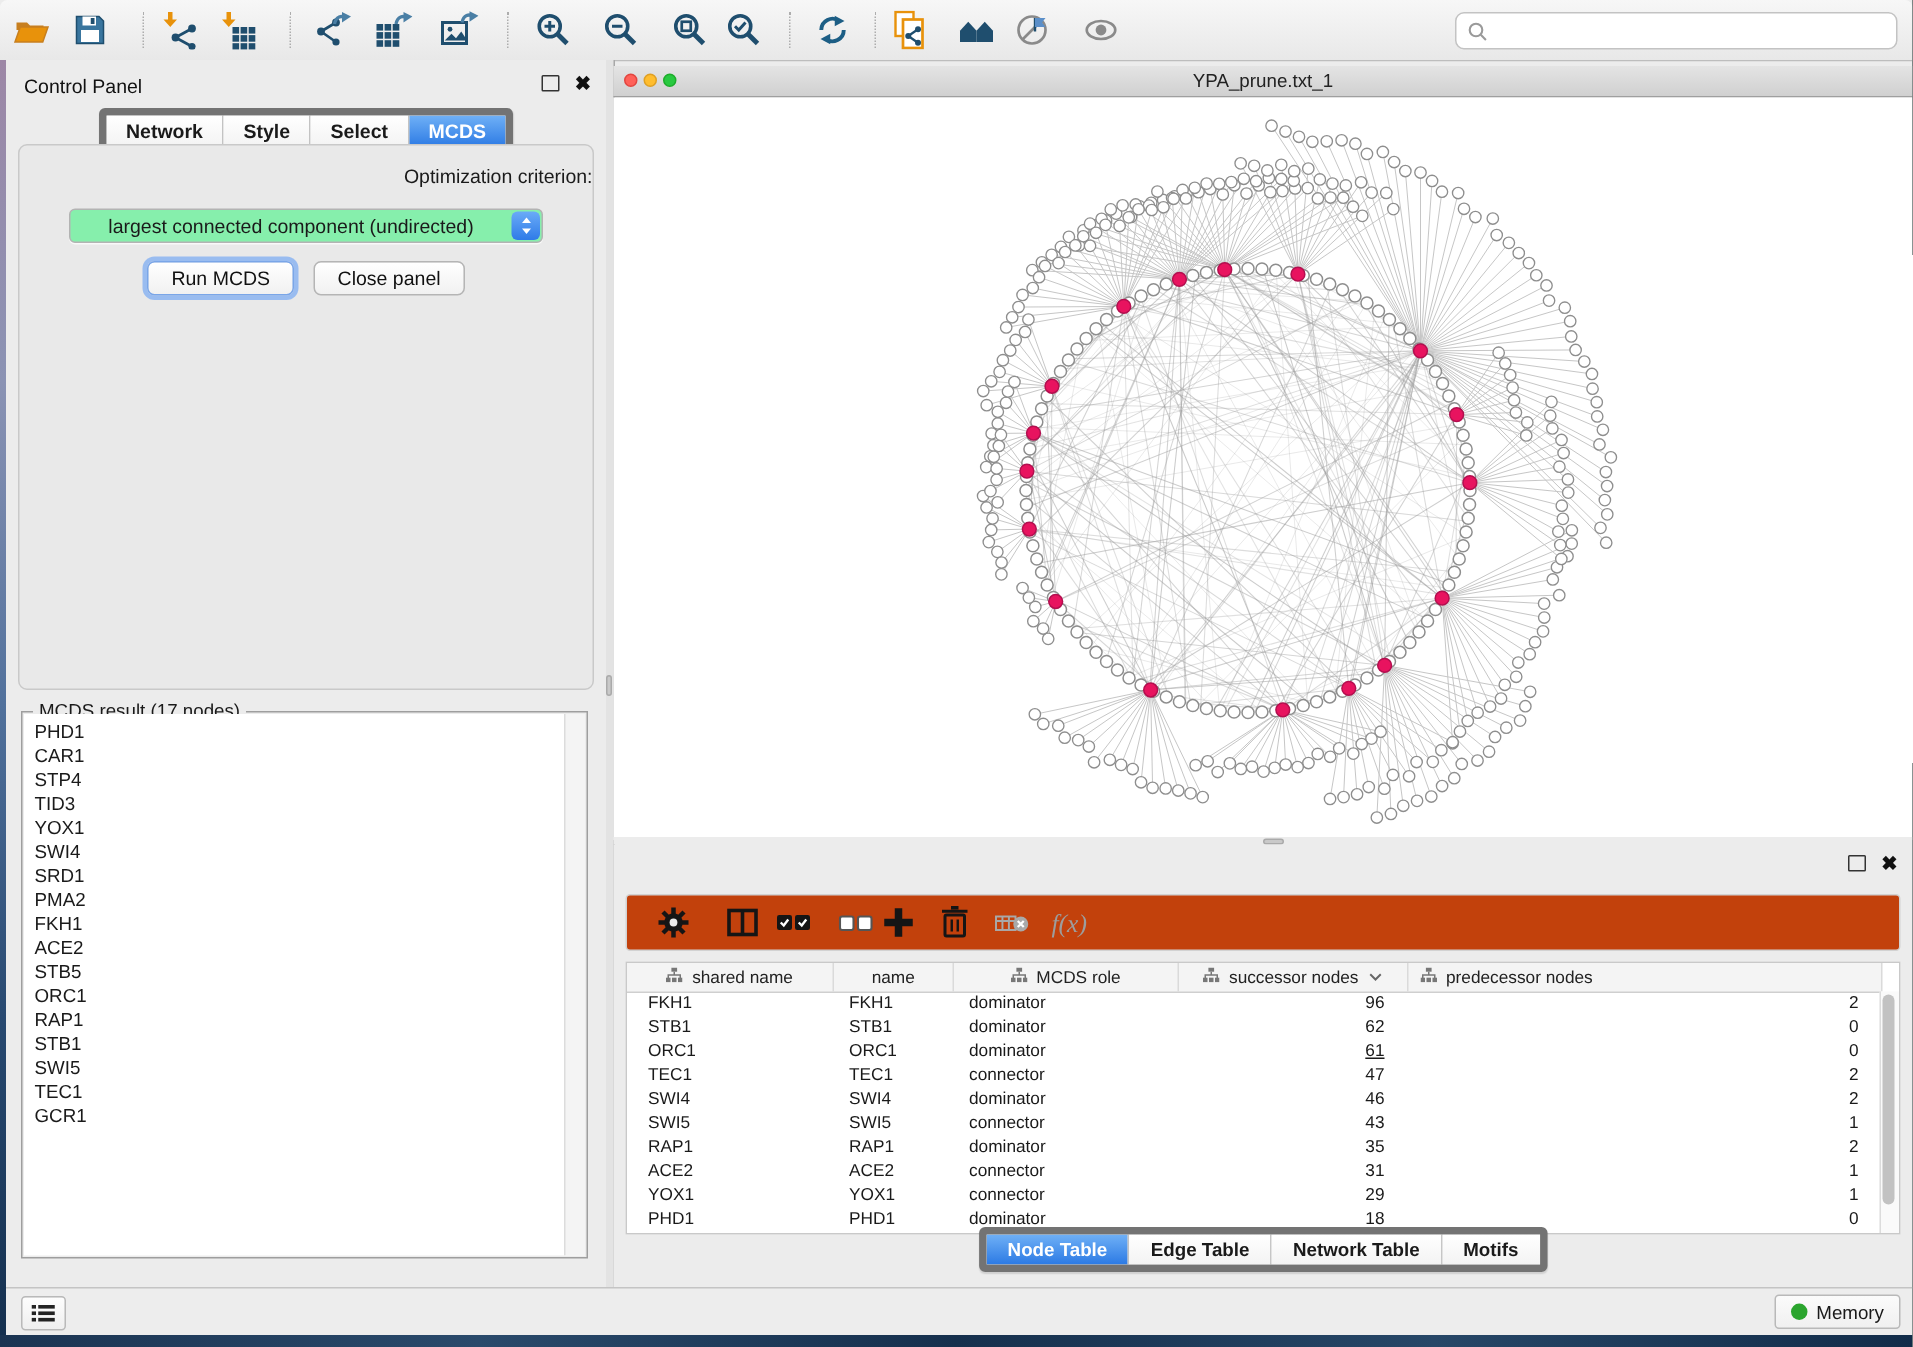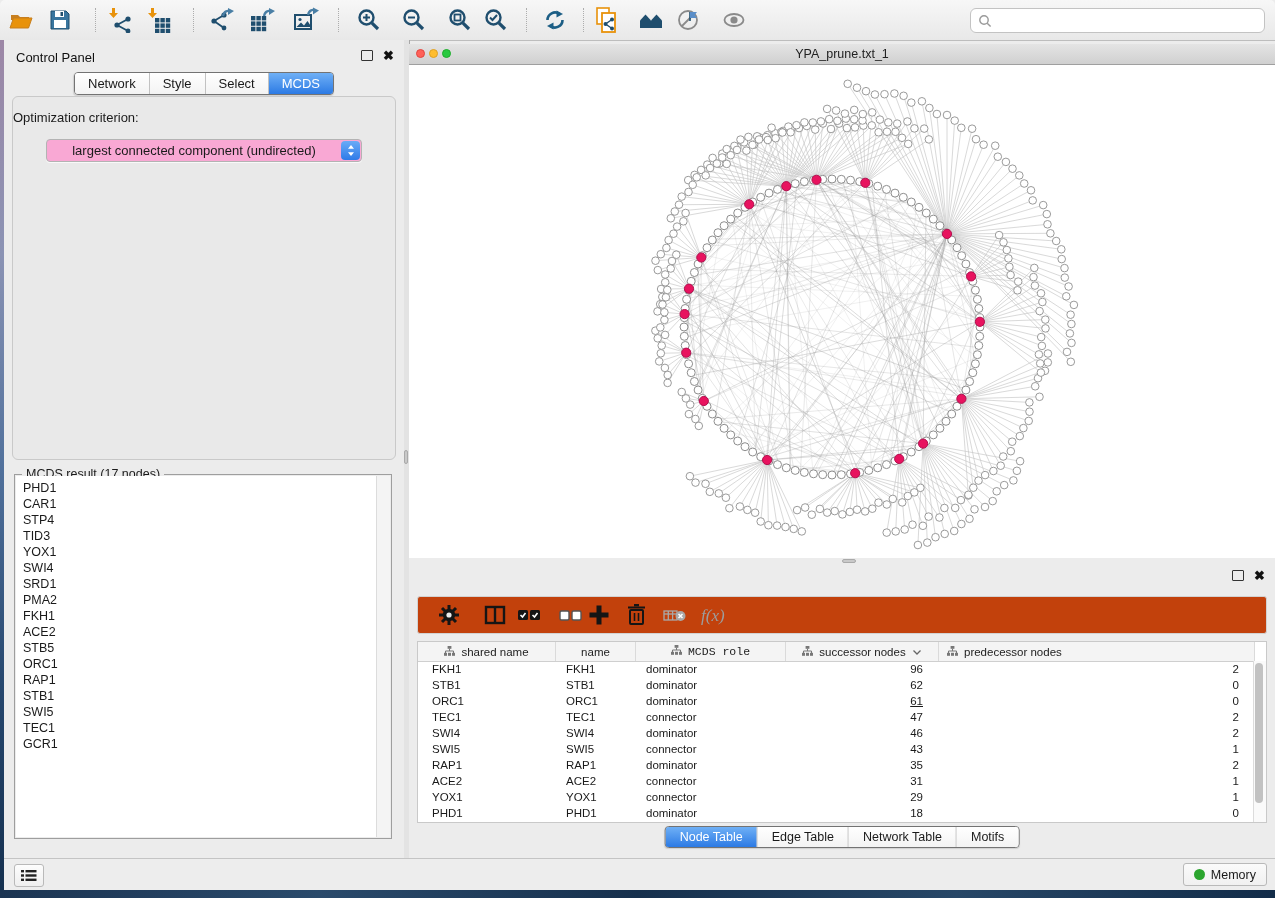--- a/index.html
+++ b/index.html
@@ -21,32 +21,32 @@
      border:1px solid #c3c3c3;border-radius:6px;display:flex;align-items:center;box-sizing:border-box;}
   .searchbox svg{margin-left:7px;}
   .searchbox input{border:none;outline:none;flex:1;height:18px;font-size:12px;background:transparent;
      font-family:"Liberation Sans",sans-serif;}
   
   .control-panel{position:absolute;left:4px;top:40px;width:400px;height:818px;background:#ECECEC;}
   .panel-title{position:absolute;left:12px;top:10px;font-size:13px;color:#111;}
   .panel-btns{position:absolute;right:10px;top:10px;display:flex;gap:10px;align-items:center;}
   .float-btn{width:10px;height:9px;border:1.5px solid #333;border-radius:1px;display:inline-block;}
   .close-x{font-size:13px;font-weight:bold;color:#111;line-height:10px;}
-  .seg{display:flex;border:1px solid #737373;border-radius:4px;overflow:hidden;
-     box-shadow:0 1px 1px rgba(0,0,0,.12);}
+  .seg{display:flex;border:5px solid #737373;border-radius:4px;overflow:hidden;
+     box-shadow:0 1px 1px rgba(0,0,0,.12);font-weight:bold;}
   .seg .tab{padding:3px 13px;font-size:13px;color:#1a1a1a;background:linear-gradient(#ffffff,#f3f3f3);
      border-right:1px solid #c2c2c2;white-space:nowrap;}
   .seg .tab:last-child{border-right:none;}
   .seg .tab.active{background:linear-gradient(#6fb0f6,#2c7ae4);color:#fff;}
   #cp-tabs{position:absolute;left:50%;transform:translateX(-50%);top:32px;}
   .inner-panel{position:absolute;left:8px;right:8px;top:56px;height:362px;background:#E9E9E9;
      border:1px solid #c9c9c9;border-radius:6px;}
-  .opt-label{position:absolute;top:13px;width:100%;text-align:left;font-size:13px;}
+  .opt-label{position:absolute;top:13px;width:100%;text-align:right;font-size:13px;}
   .dropdown{position:absolute;left:50%;transform:translateX(-50%);top:42px;width:316px;height:23px;
-     background:#f9a8d4;border:1px solid #b3b3b3;border-radius:4px;display:flex;align-items:center;
+     background:#86efac;border:1px solid #b3b3b3;border-radius:4px;display:flex;align-items:center;
      box-sizing:border-box;box-shadow:0 1px 0 rgba(255,255,255,.7);}
   .dropdown .val{flex:1;text-align:center;font-size:13px;}
   .dropdown .stepper{width:19px;height:19px;margin-right:1px;border-radius:4px;
      background:linear-gradient(#6aabf7,#2f7be8);display:flex;align-items:center;justify-content:center;}
   .btn-row{position:absolute;top:77px;width:100%;display:flex;justify-content:center;gap:13px;}
   .mac-btn{background:linear-gradient(#ffffff,#f1f1f1);border:1px solid #b5b5b5;border-radius:5px;
      font-size:13px;padding:3px 15px;font-family:"Liberation Sans",sans-serif;color:#111;}
   .mac-btn.focused{box-shadow:0 0 0 3px rgba(110,165,245,.65);border-color:#7aa6e8;}
   .groupbox{position:absolute;left:10px;right:12px;top:434px;height:363px;border:1px solid #9e9e9e;}
   .groupbox .legend{position:absolute;top:-8px;left:7px;background:#ECECEC;padding:0 4px;font-size:12.5px;}
@@ -251,20 +251,24 @@
     <div class="inner-panel">
       <div class="opt-label">Optimization criterion:</div>
       <div class="dropdown">
         <span class="val">largest connected component (undirected)</span>
         <span class="stepper">
           <svg width="8" height="13" viewBox="0 0 8 13">
               <path d="M4 1 L7 4.7 H1 Z" fill="#fff"></path>
               <path d="M1 8.3 H7 L4 12 Z" fill="#fff"></path>
             </svg>
         </span>
+      </div>
+      <div class="btn-row">
+        <button class="mac-btn focused">Run MCDS</button>
+        <button class="mac-btn">Close panel</button>
       </div>
     </div>
     <div class="groupbox">
       <span class="legend">MCDS result (17 nodes)</span>
       <div class="mcds-list">
         <div class="mcds-items" id="mcds-items">
             <div class="mcds-item">PHD1</div>
             <div class="mcds-item">CAR1</div>
             <div class="mcds-item">STP4</div>
             <div class="mcds-item">TID3</div>
@@ -1240,21 +1244,21 @@
                 <path d="M5.5 2.8 V5 M1.5 7 V5 H9.5 V7" stroke="#777" fill="none"></path>
                 <rect x="0" y="6.8" width="3" height="3" fill="#777"></rect>
                 <rect x="4" y="6.8" width="3" height="3" fill="#777"></rect>
                 <rect x="8" y="6.8" width="3" height="3" fill="#777"></rect>
               </svg></span>
             <span>shared name</span>
           </div>
           <div class="th" style="width: 80px; flex: 0 0 80px;">
             <span>name</span>
           </div>
-          <div class="th" style="width: 150px; flex: 0 0 150px; font-family: Liberation Mono, monospace;">
+          <div class="th" style="width: 150px; flex: 0 0 150px;">
             <span><svg width="11" height="10" viewBox="0 0 11 10">
                 <rect x="3.6" y="0" width="3.8" height="2.8" fill="#777"></rect>
                 <path d="M5.5 2.8 V5 M1.5 7 V5 H9.5 V7" stroke="#777" fill="none"></path>
                 <rect x="0" y="6.8" width="3" height="3" fill="#777"></rect>
                 <rect x="4" y="6.8" width="3" height="3" fill="#777"></rect>
                 <rect x="8" y="6.8" width="3" height="3" fill="#777"></rect>
               </svg></span>
             <span>MCDS role</span>
           </div>
           <div class="th" style="width: 153px; flex: 0 0 153px;">

